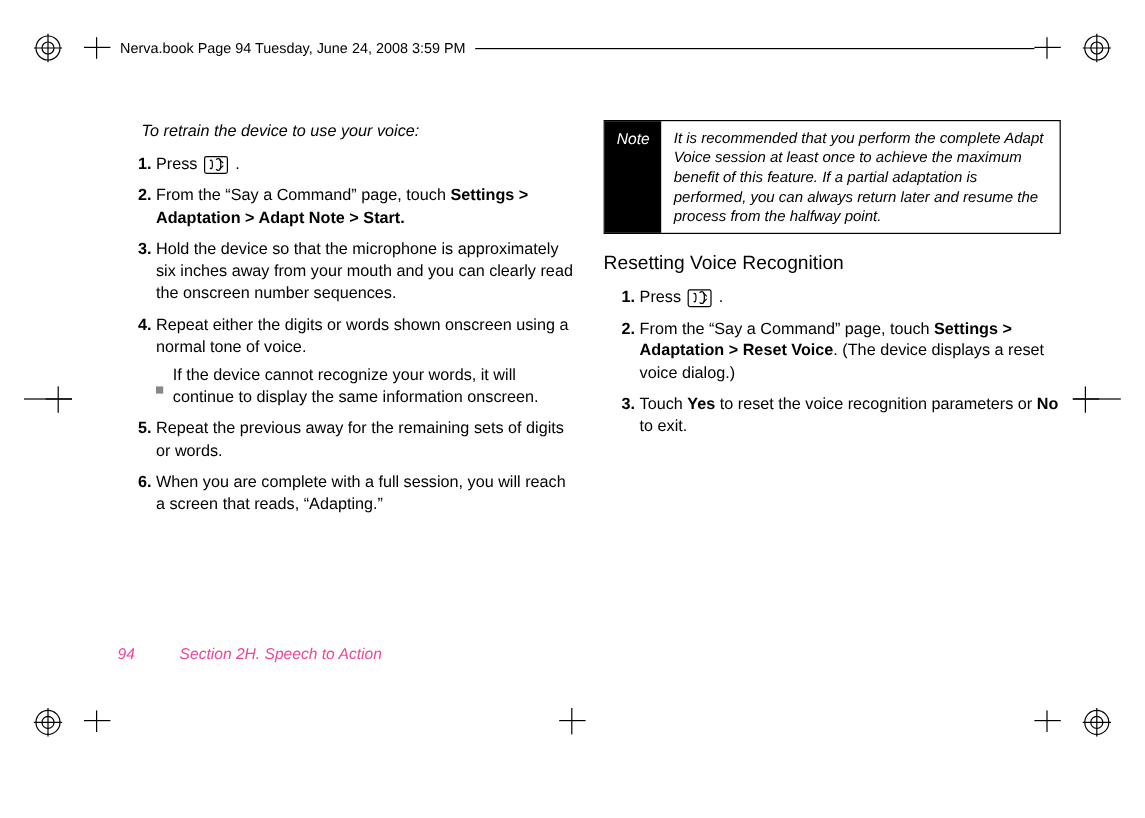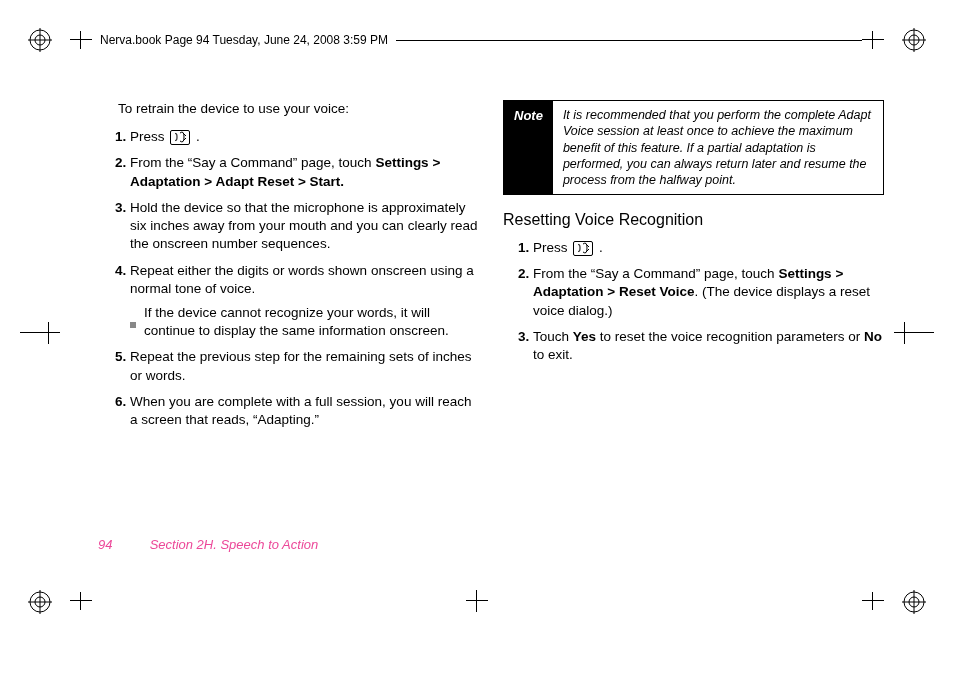--- a/index.html
+++ b/index.html
@@ -39,32 +39,32 @@
   .bookbot .line{flex:1}
   .bookbot .ctr{position:relative;width:22px;height:22px}
   .bookbot .ctr:before,.bookbot .ctr:after{content:"";position:absolute;background:#000}
   .bookbot .ctr:before{left:10px;top:0;width:1px;height:22px}
   .bookbot .ctr:after{left:0;top:10px;width:22px;height:1px}
 
   
   .content{position:absolute;left:100px;right:70px;top:100px;bottom:110px;display:flex;gap:22px}
   .col{flex:1 1 50%;min-width:0}
 
-  .intro{margin:0 0 10px 18px}
+  .intro{font-style:italic;margin:0 0 10px 18px}
   ol.steps{margin:0;padding:0 0 0 30px}
   ol.steps>li{margin-bottom:8px}
   ol.steps>li::marker{font-weight:700}
   .bolditalic{font-weight:700;}
   .sub{margin:6px 0 0 0;display:flex;align-items:center}
   .sub .sq{display:inline-block;width:6px;height:6px;background:#888;margin:6px 8px 0 0;flex:0 0 auto}
   .sub .t{flex:1}
 
   .note{border:1px solid #000;margin-bottom:14px}
   .note-row{display:flex}
-  .note-label{background:#000;color:#fff;font-weight:700;font-style:italic;padding:6px 10px;font-size:13px}
+  .note-label{background:#000;color:#fff;font-weight:400;font-style:italic;padding:6px 10px;font-size:13px}
   .note-body{font-style:italic;padding:6px 10px;font-size:12.5px;line-height:1.3}
 
   h3{font-size:16px;font-weight:400;margin:0 0 8px 0}
 
   
   .keyicon{display:inline-block;width:18px;height:13px;border:1px solid #000;border-radius:2px;vertical-align:middle;position:relative;margin:0 2px}
   .keyicon svg{position:absolute;left:1px;top:0;width:16px;height:12px}
 
   .footer{position:absolute;left:98px;bottom:88px;font-size:13px;font-style:italic;color:#ec4899}
   .footer .pn{display:inline-block;width:48px;font-style:italic}
@@ -140,31 +140,31 @@
           <span>Press </span>
           <span class="keyicon"><svg viewBox="0 0 16 12">
                 <path d="M3 3 Q5 1 5 6 Q5 11 3 9" fill="none" stroke="#000" stroke-width="1"></path>
                 <path d="M8 2 Q12 -1 12 6 Q12 13 8 10" fill="none" stroke="#000" stroke-width="1"></path>
                 <line x1="11" y1="2" x2="14" y2="5" stroke="#000"></line>
                 <line x1="11" y1="10" x2="14" y2="7" stroke="#000"></line>
               </svg></span>
           <span>.</span>
         </li>
         <li>
-          <span>From the “Say a Command” page, touch </span><span class="bolditalic">Settings</span><span class="bolditalic"> &gt; </span><span class="bolditalic">Adaptation</span><span class="bolditalic"> &gt; </span><span class="bolditalic">Adapt Reset</span><span class="bolditalic"> &gt; </span><span class="bolditalic">Start</span><span class="bolditalic">.</span>
+          <span>From the “Say a Command” page, touch </span><span class="bolditalic">Settings</span><span class="bolditalic"> &gt; </span><span class="bolditalic">Adaptation</span><span class="bolditalic"> &gt; </span><span class="bolditalic">Adapt Note</span><span class="bolditalic"> &gt; </span><span class="bolditalic">Start</span><span class="bolditalic">.</span>
         </li>
         <li>Hold the device so that the microphone is approximately six inches away from your mouth and you can clearly read the onscreen number sequences.</li>
         <li>
           <span>Repeat either the digits or words shown onscreen using a normal tone of voice.</span>
           <div class="sub">
               <span class="sq"></span>
               <span class="t">If the device cannot recognize your words, it will continue to display the same information onscreen.</span>
             </div>
         </li>
-        <li>Repeat the previous step for the remaining sets of inches or words.</li>
+        <li>Repeat the previous away for the remaining sets of digits or words.</li>
         <li>When you are complete with a full session, you will reach a screen that reads, “Adapting.”</li>
       </ol>
     </div>
 
     <div class="col">
       <div class="note">
         <div class="note-row">
           <div class="note-label">Note</div>
           <div class="note-body">It is recommended that you perform the complete Adapt Voice session at least once to achieve the maximum benefit of this feature. If a partial adaptation is performed, you can always return later and resume the process from the halfway point.</div>
         </div>

